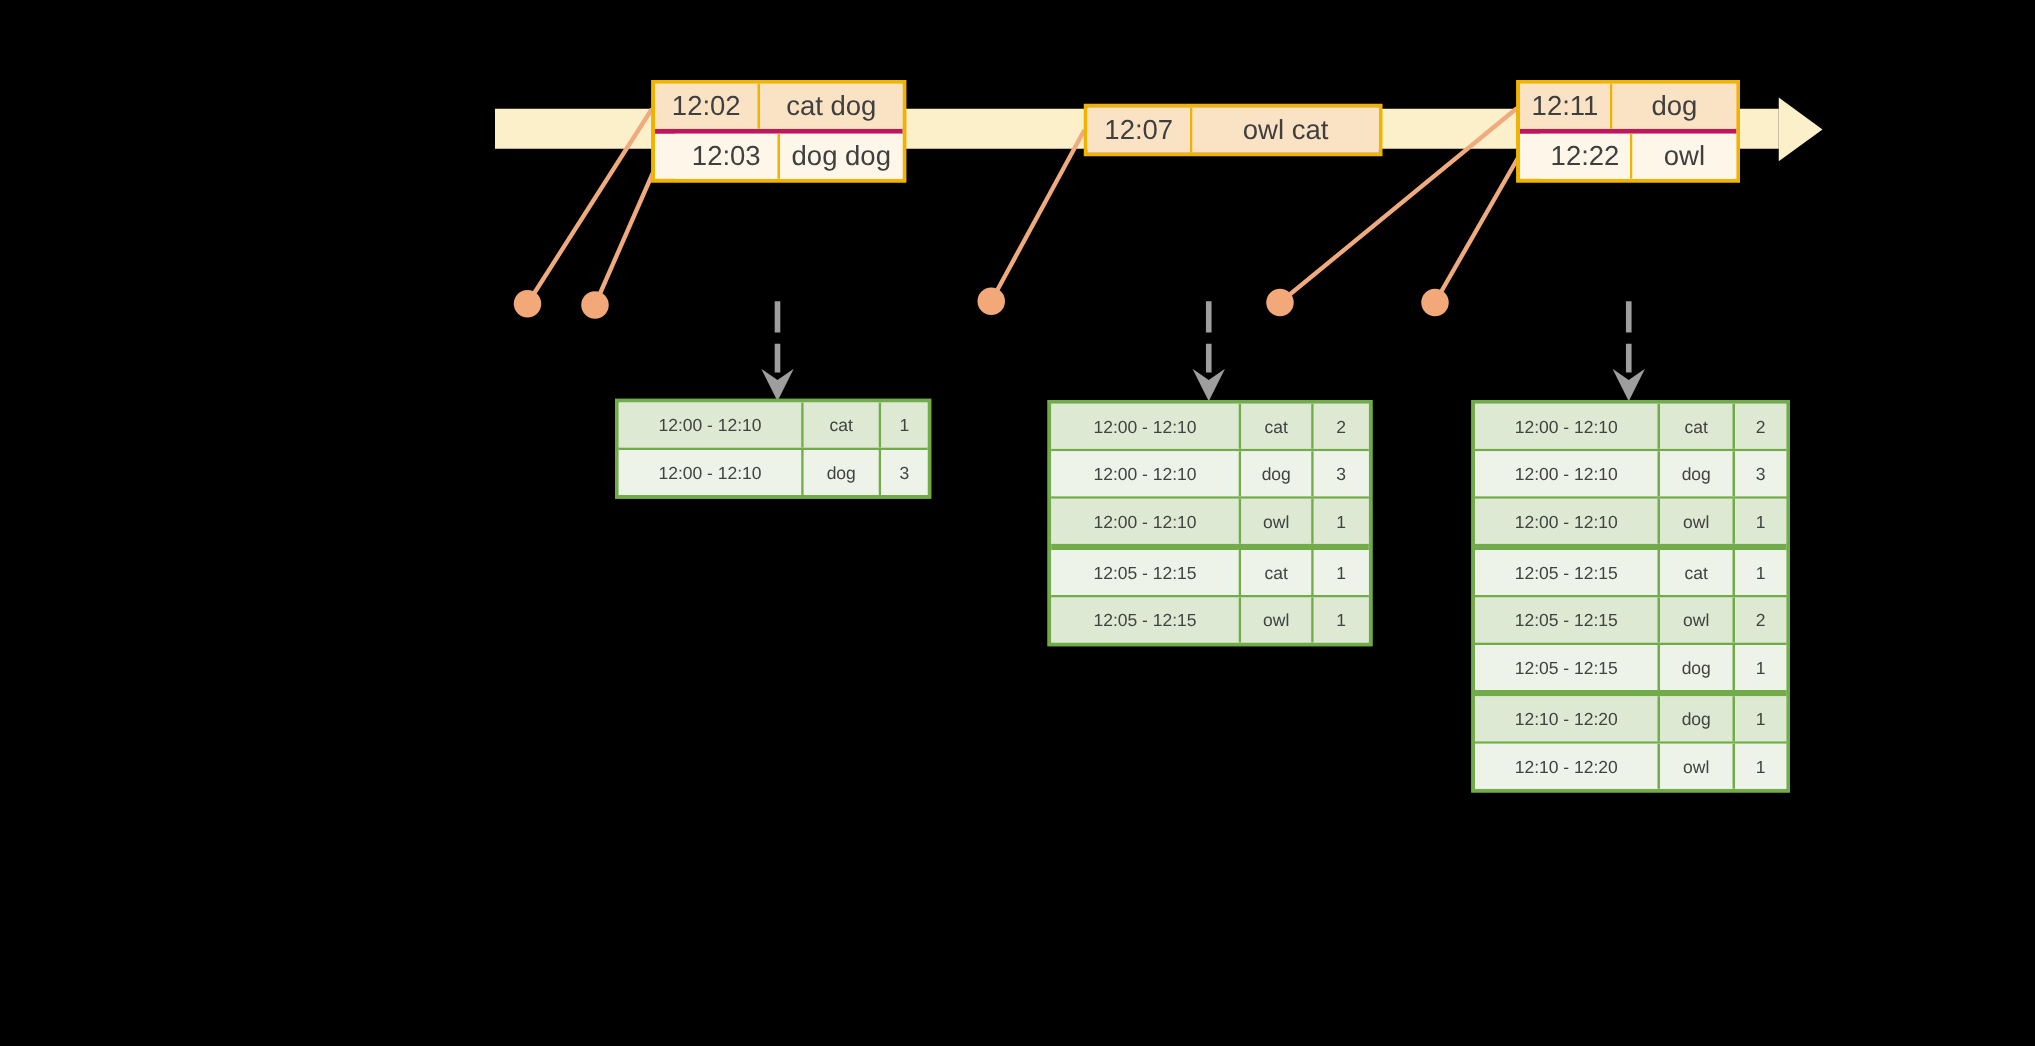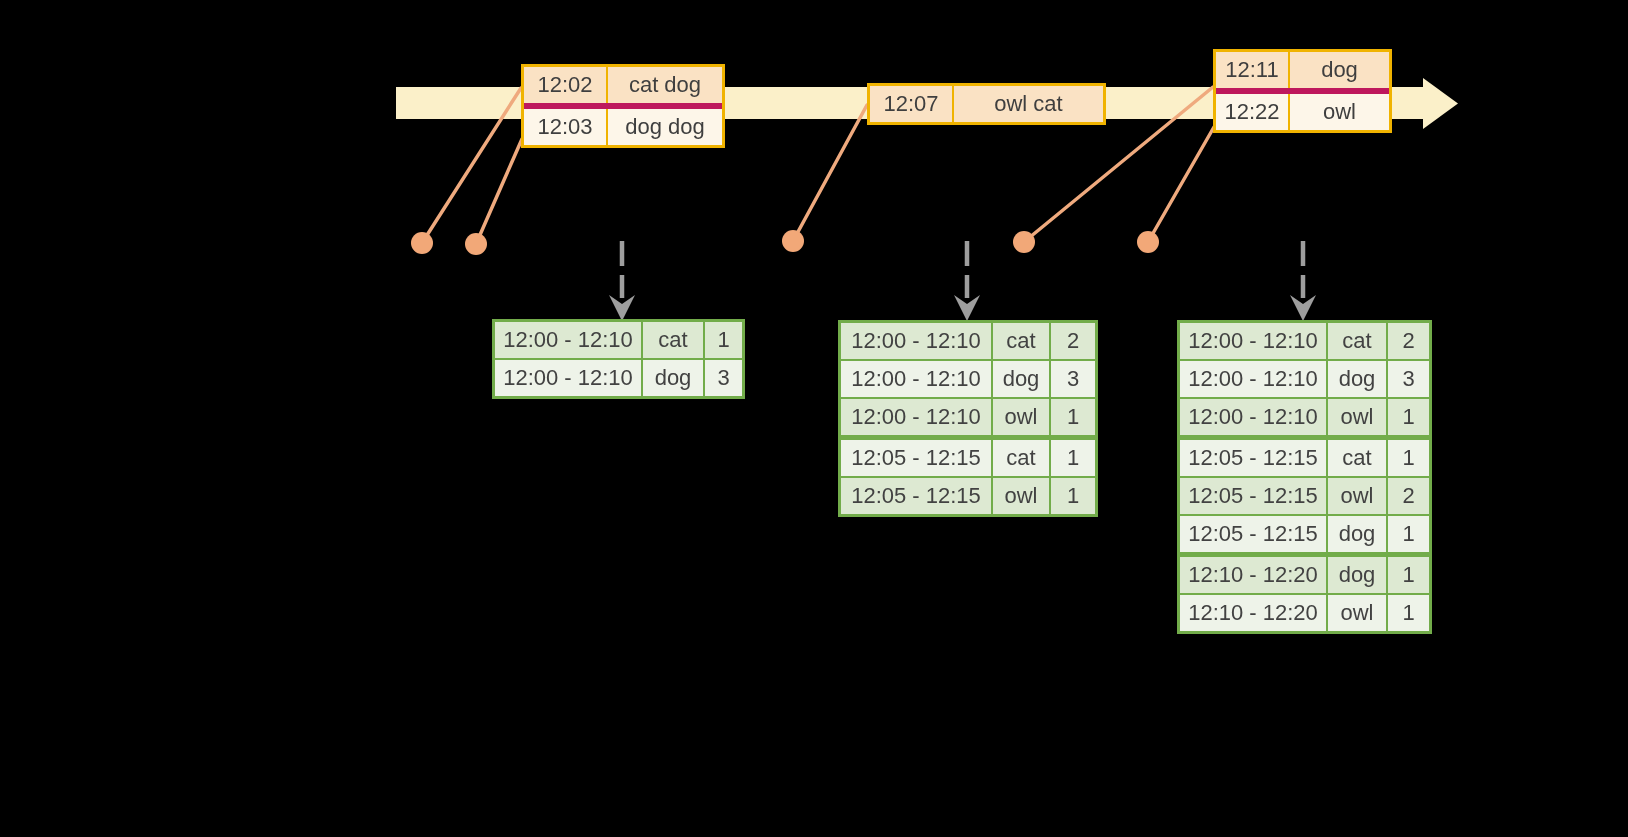--- a/index.html
+++ b/index.html
@@ -5,42 +5,42 @@
   html,body{margin:0;padding:0;background:#000;}
   .canvas{
     position:relative;width:1628px;height:837px;background:#000;overflow:hidden;
     font-family:"Liberation Sans", sans-serif;
   }
   .overlay{position:absolute;left:0;top:0;width:1628px;height:837px;}
 
   
   .etable{position:absolute;border:3px solid #F0B300;box-sizing:border-box;background:#F0B300;}
   .etable .erow{display:grid;height:36px;}
-  .etable .erow + .erow{border-top:6px solid #be185d;}
+  .etable .erow + .erow{border-top:4px solid #be185d;padding-left:16px;}
   .etable .erow:nth-of-type(odd){background:#FAE2C4;}
   .etable .erow:nth-of-type(even){background:#FDF6E9;}
   .et1 .erow{grid-template-columns:84px 1fr;}
   .et2 .erow{grid-template-columns:84px 1fr;}
   .et3 .erow{grid-template-columns:74px 1fr;}
   .etable .cell{display:flex;align-items:center;justify-content:center;
     color:#3F3F3F;font-size:22px;line-height:1;background:inherit;}
   .etable .time{border-right:2px solid #F0B300;}
 
   
   .rtable{position:absolute;border:3px solid #72AC4A;box-sizing:border-box;background:#72AC4A;}
   .rtable .rrow{display:grid;height:36px;}
   .rtable .rrow + .rrow{border-top:2px solid #72AC4A;}
   .rtable .rrow.group-start{border-top-width:5px;}
   .rtable .rrow:nth-of-type(odd){background:#DDE9D2;}
   .rtable .rrow:nth-of-type(even){background:#EEF3E9;}
   .rt1 .rrow{grid-template-columns:148px 62px 1fr;}
   .rt2 .rrow{grid-template-columns:152px 58px 1fr;}
   .rt3 .rrow{grid-template-columns:148px 60px 1fr;}
   .rtable .cell{display:flex;align-items:center;justify-content:center;
-    color:#424242;font-size:22px;line-height:1;background:inherit;}
+    color:#424242;font-size:14px;line-height:1;background:inherit;}
   .rtable .win,.rtable .word{border-right:2px solid #72AC4A;}
 </style>
 </head>
 <body>
 
 <div class="canvas">
 
   <svg class="overlay" viewBox="0 0 1628 837" xmlns="http://www.w3.org/2000/svg">
 
     <rect x="396" y="87" width="1027" height="32" fill="#FBF0C9"></rect>
@@ -88,21 +88,21 @@
     </div>
 
   <div class="etable et2" style="left:867px;top:83px;width:239px;">
 
       <div class="erow">
         <div class="cell time">12:07</div>
         <div class="cell words">owl cat</div>
       </div>
     </div>
 
-  <div class="etable et3" style="left:1213px;top:49px;width:179px;">
+  <div class="etable et3" style="left:1213px;top:64px;width:179px;">
 
       <div class="erow">
         <div class="cell time">12:11</div>
         <div class="cell words">dog</div>
       </div>
 
       <div class="erow">
         <div class="cell time">12:22</div>
         <div class="cell words">owl</div>
       </div>

